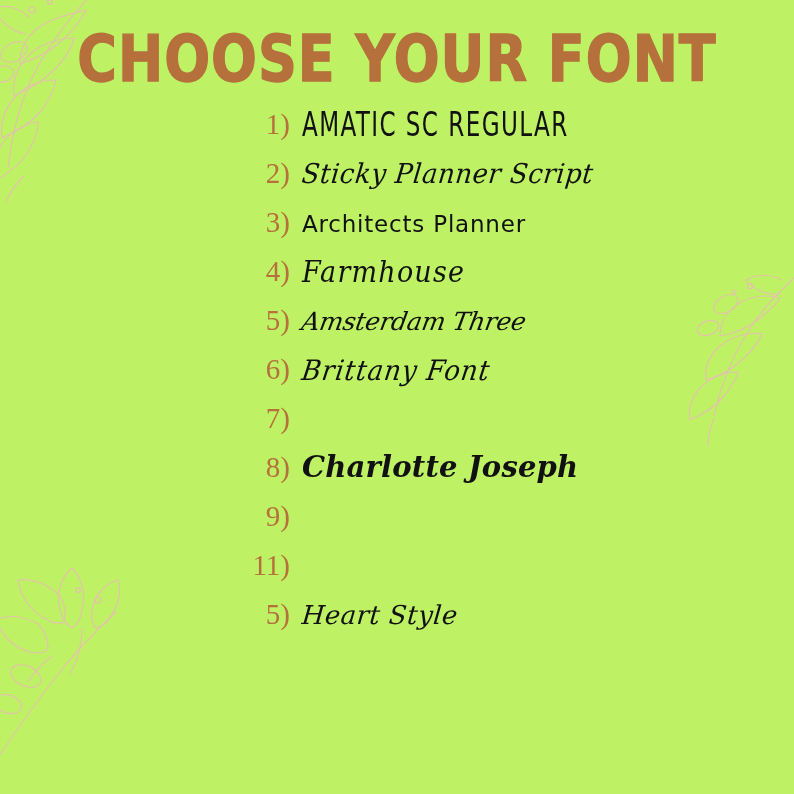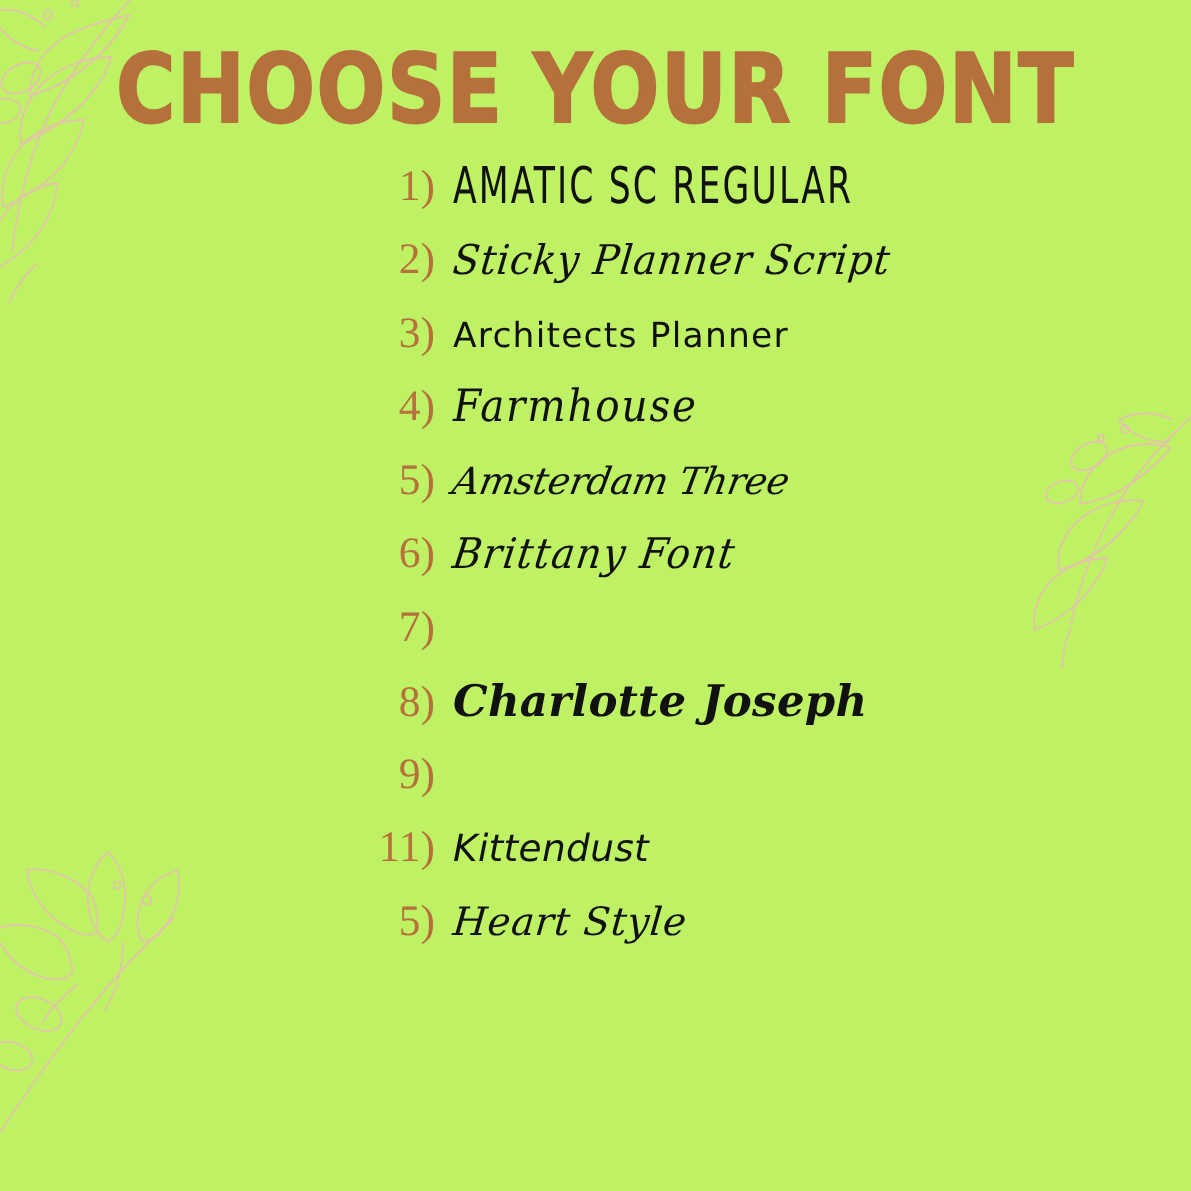--- a/index.html
+++ b/index.html
@@ -260,21 +260,20 @@
       <span class="sample s8">Charlotte Joseph</span>
     </div>
 
     <div class="font-row">
       <span class="num">9)</span>
     </div>
 
 
     <div class="font-row">
       <span class="num">11)</span>
-      <span class="sample s11">Kittendust</span>
     </div>
 
     <div class="font-row">
       <span class="num">5)</span>
       <span class="sample s12">Heart Style</span>
     </div>
 
   </div>
 </div>
 

